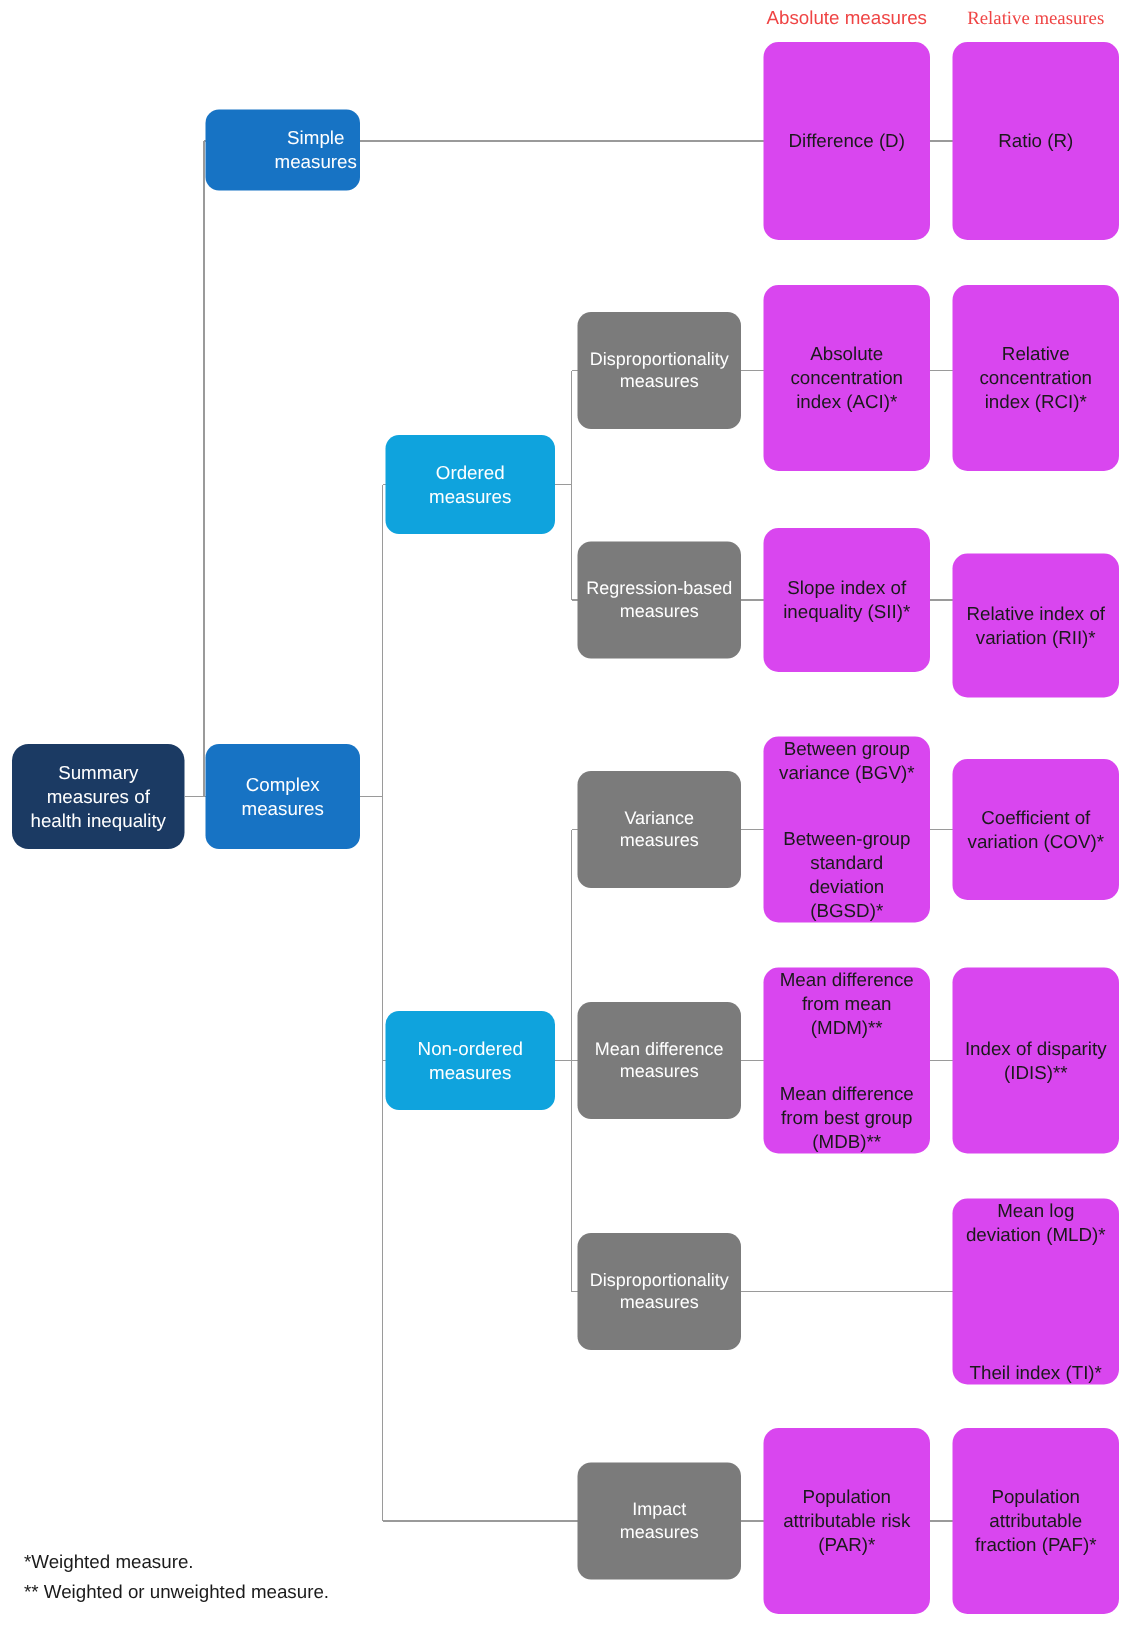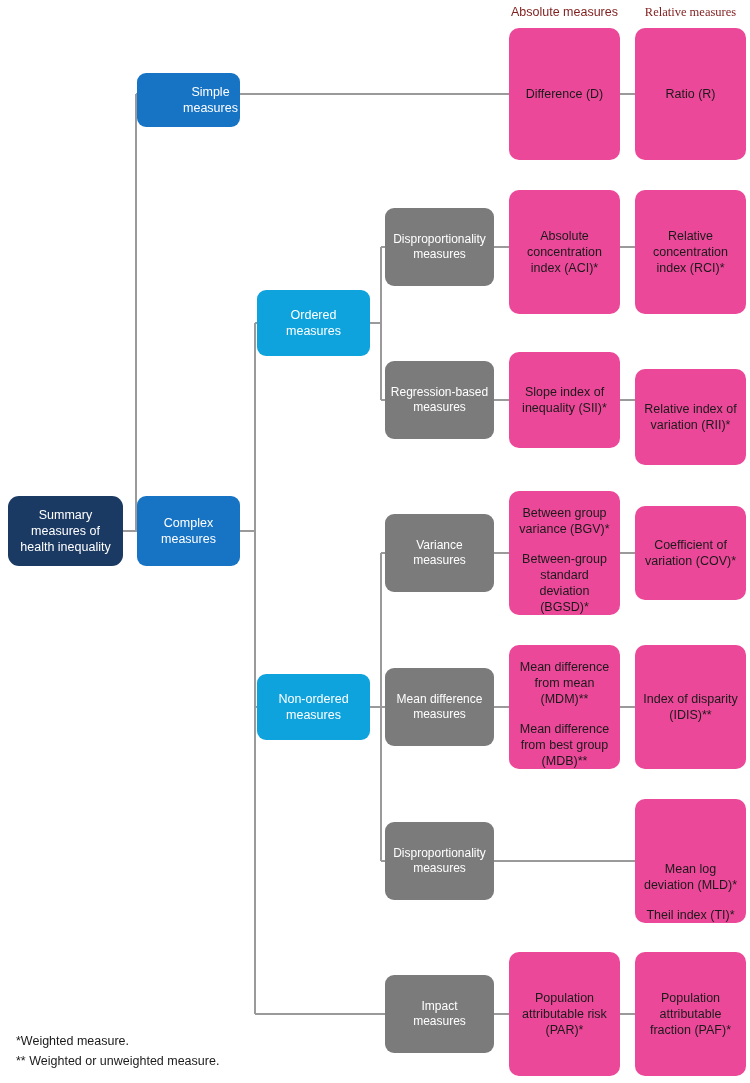--- a/index.html
+++ b/index.html
@@ -31,30 +31,30 @@
   .node .ln{display:block;width:100%;}
 
   
   .n-root{background:#1b3a63;color:#ffffff;font-size:12.5px;border-radius:11px;}
   
   .n-blue{background:#1773c4;color:#ffffff;font-size:12.5px;}
   .n-cyan{background:#0fa3dd;color:#ffffff;font-size:12.5px;}
   
   .n-grey{background:#7b7b7b;color:#ffffff;font-size:12px;}
   
-  .n-light{background:#ec4899;color:#1a1a1a;font-size:12.5px;border-radius:10px;}
-
-  .group-stack{justify-content:flex-end;}
+  .n-light{background:#d946ef;color:#1a1a1a;font-size:12.5px;border-radius:10px;}
+
+  .group-stack{justify-content:space-between;}
   .group-stack .sub{padding:0 6px;}
   .group-stack .sub + .sub{margin-top:14px;}
 
   .colhead{
     position:absolute;
     font-size:12.5px;
-    color:#7f1d1d;
+    color:#ef4444;
     text-align:center;
     white-space:nowrap;
   }
   .footnote{
     position:absolute;
     font-size:12.5px;
     color:#1a1a1a;
     line-height:1.5;
     white-space:nowrap;
   }

